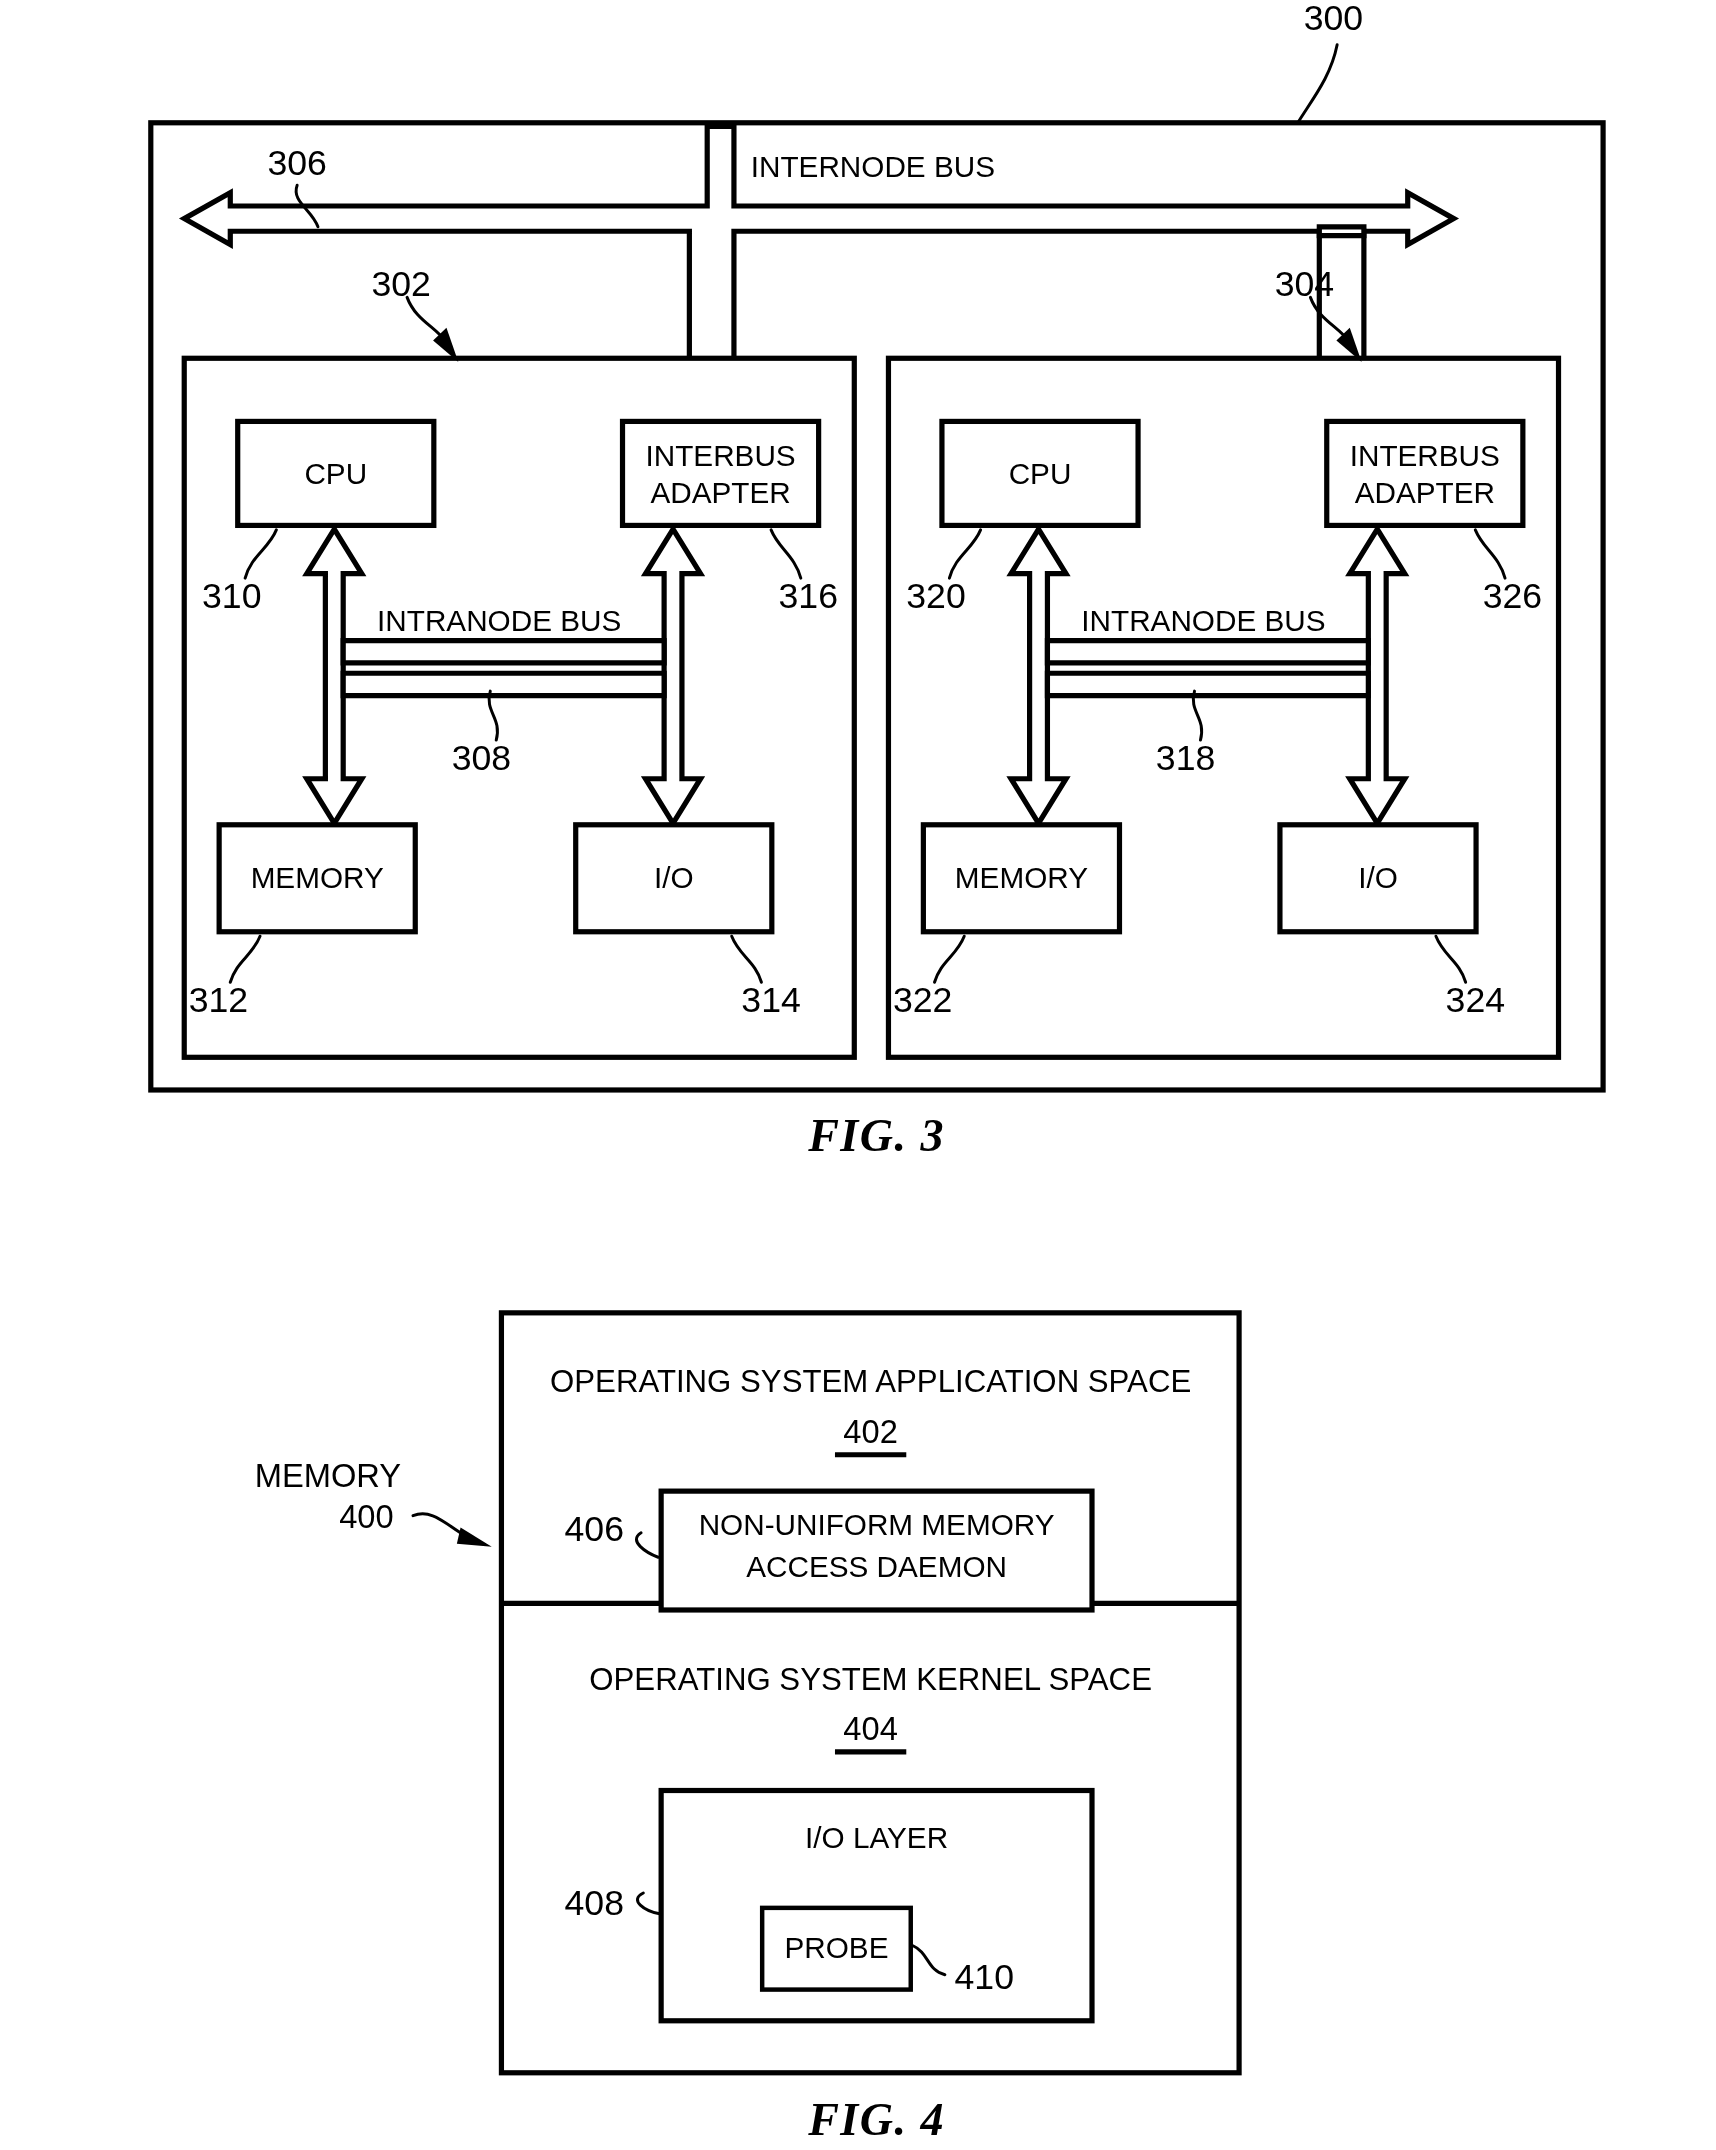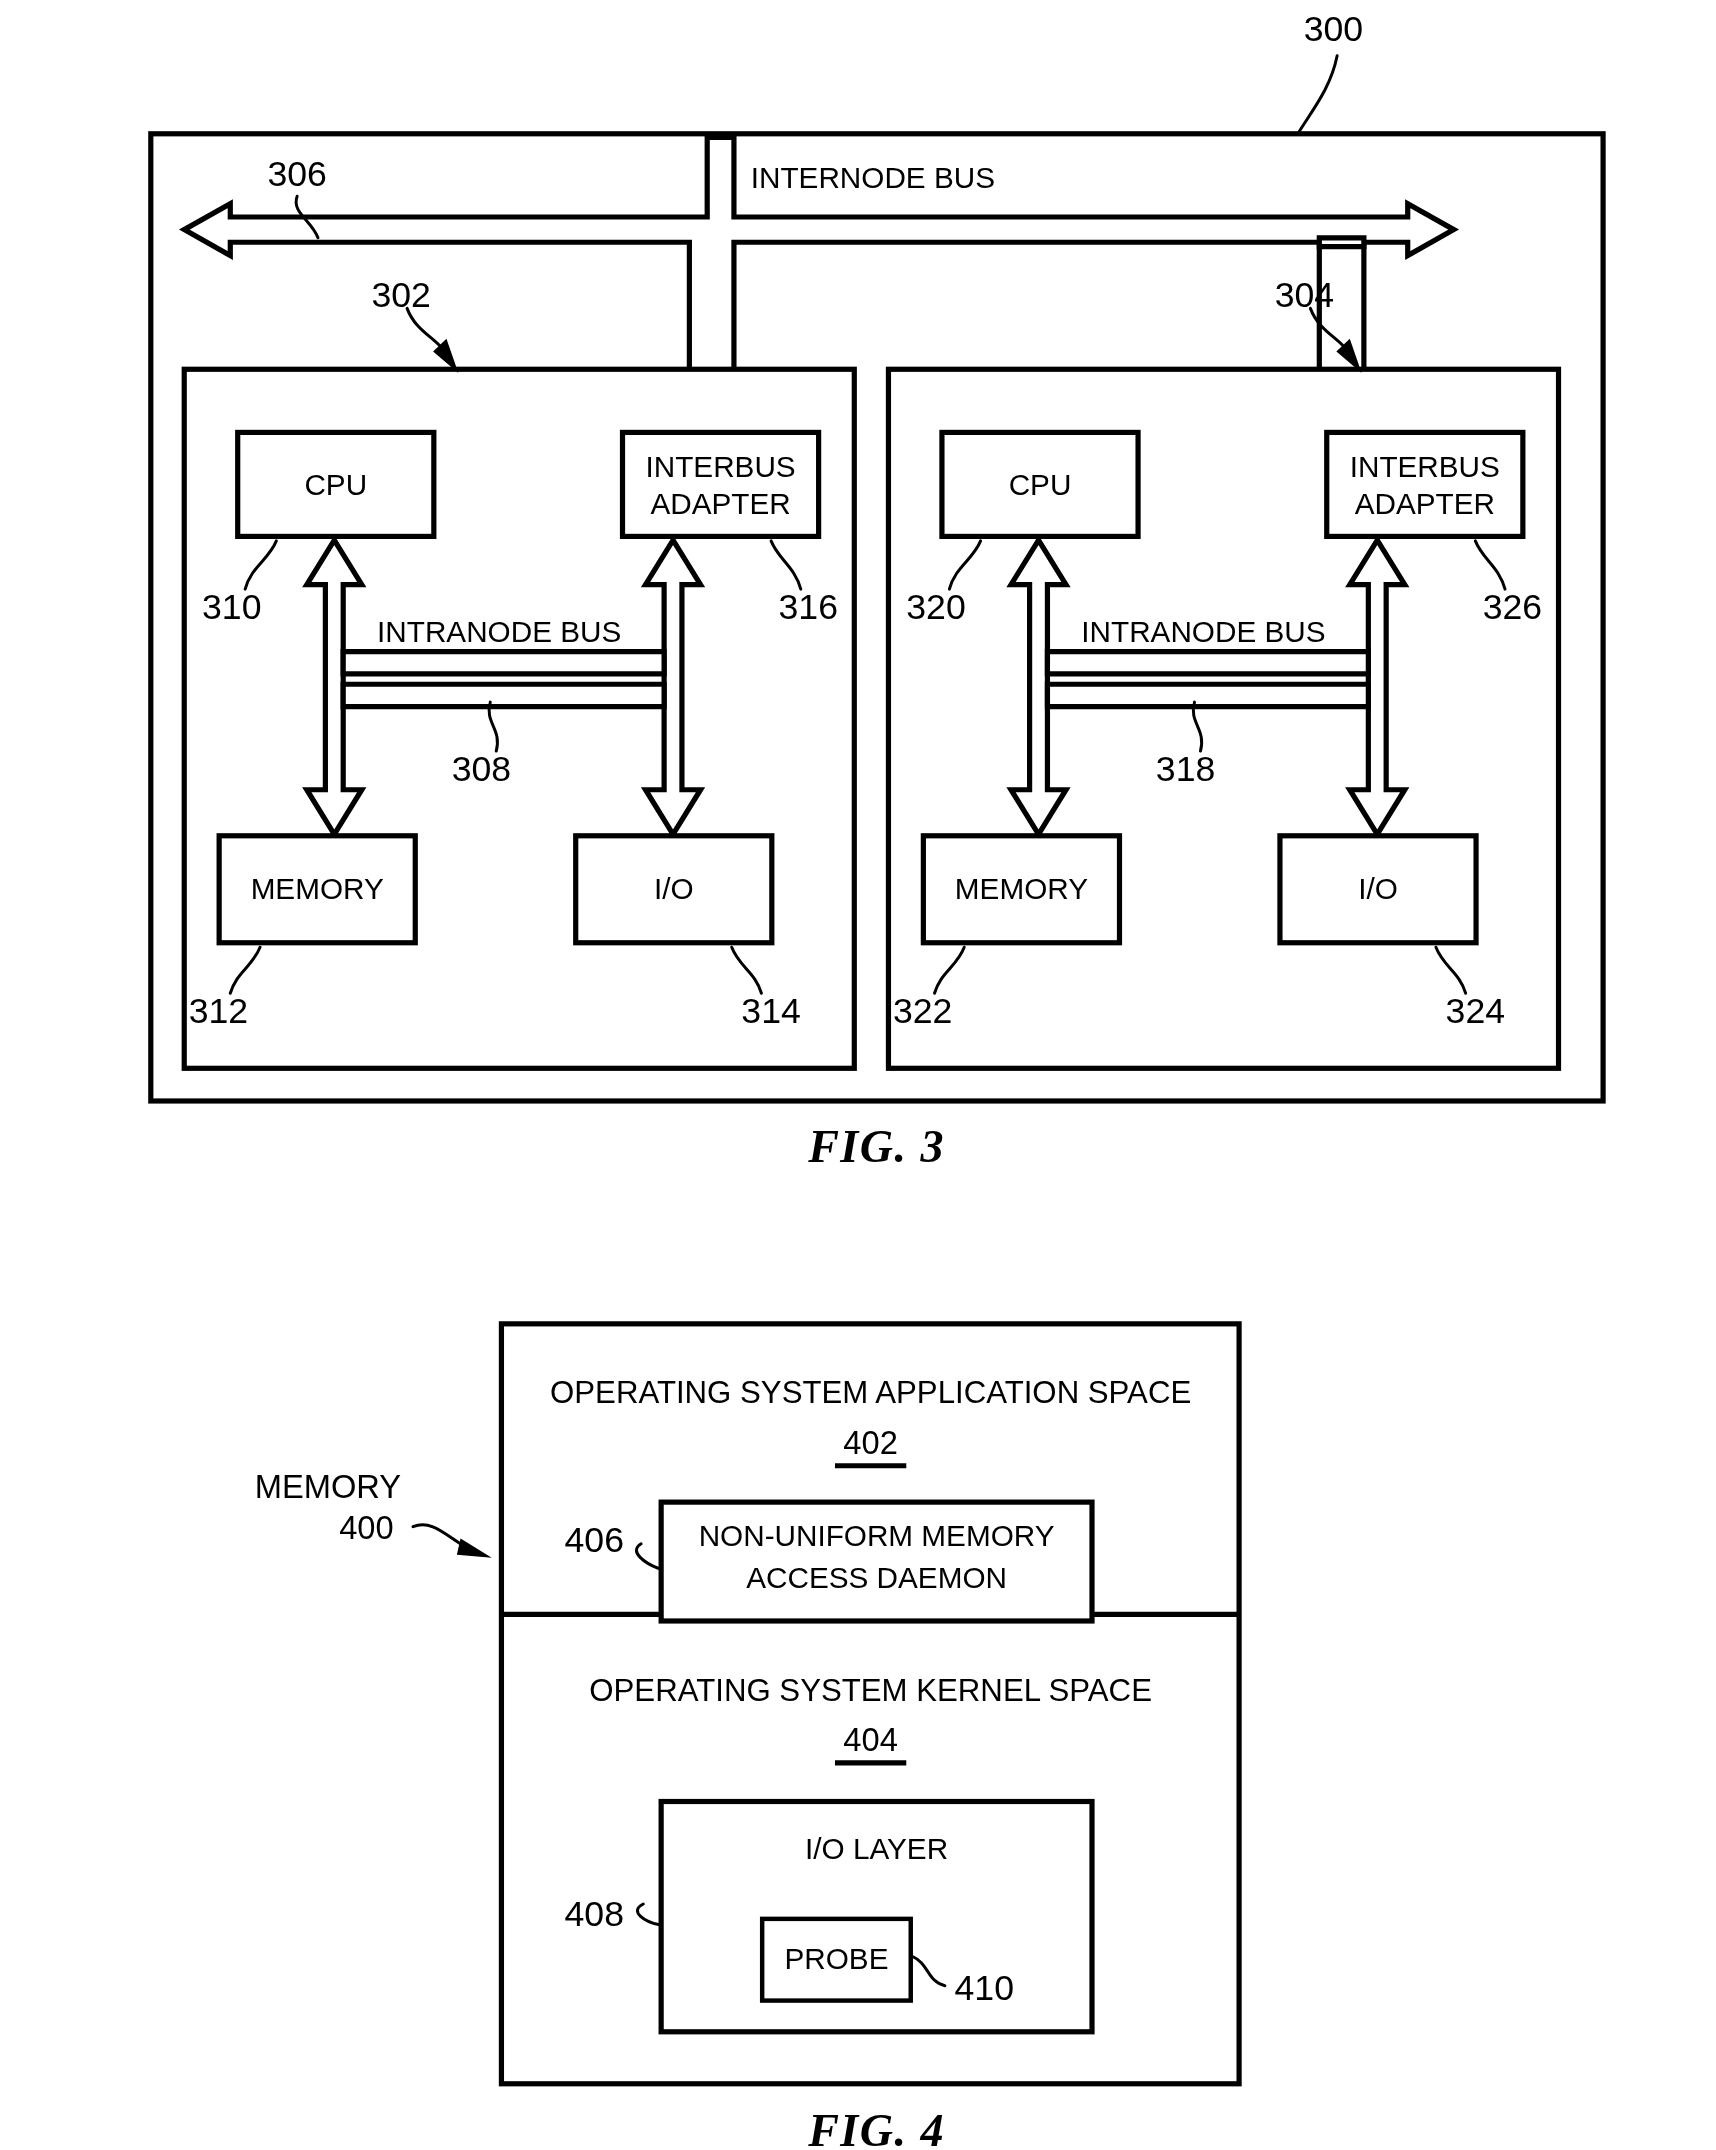--- a/index.html
+++ b/index.html
@@ -12,21 +12,21 @@
     width: 1716px;
     height: 2151px;
     position: relative;
     font-family: "Liberation Sans", sans-serif;
     color: #000000;
     overflow: hidden;
   }
   #sheet {
     position: absolute;
     left: 0;
-    top: 11px;
+    top: 0;
     width: 1716px;
     height: 2030px;
   }
   svg#fig-canvas {
     position: absolute;
     left: 0;
     top: 0;
     width: 1716px;
     height: 2151px;
     display: block;

